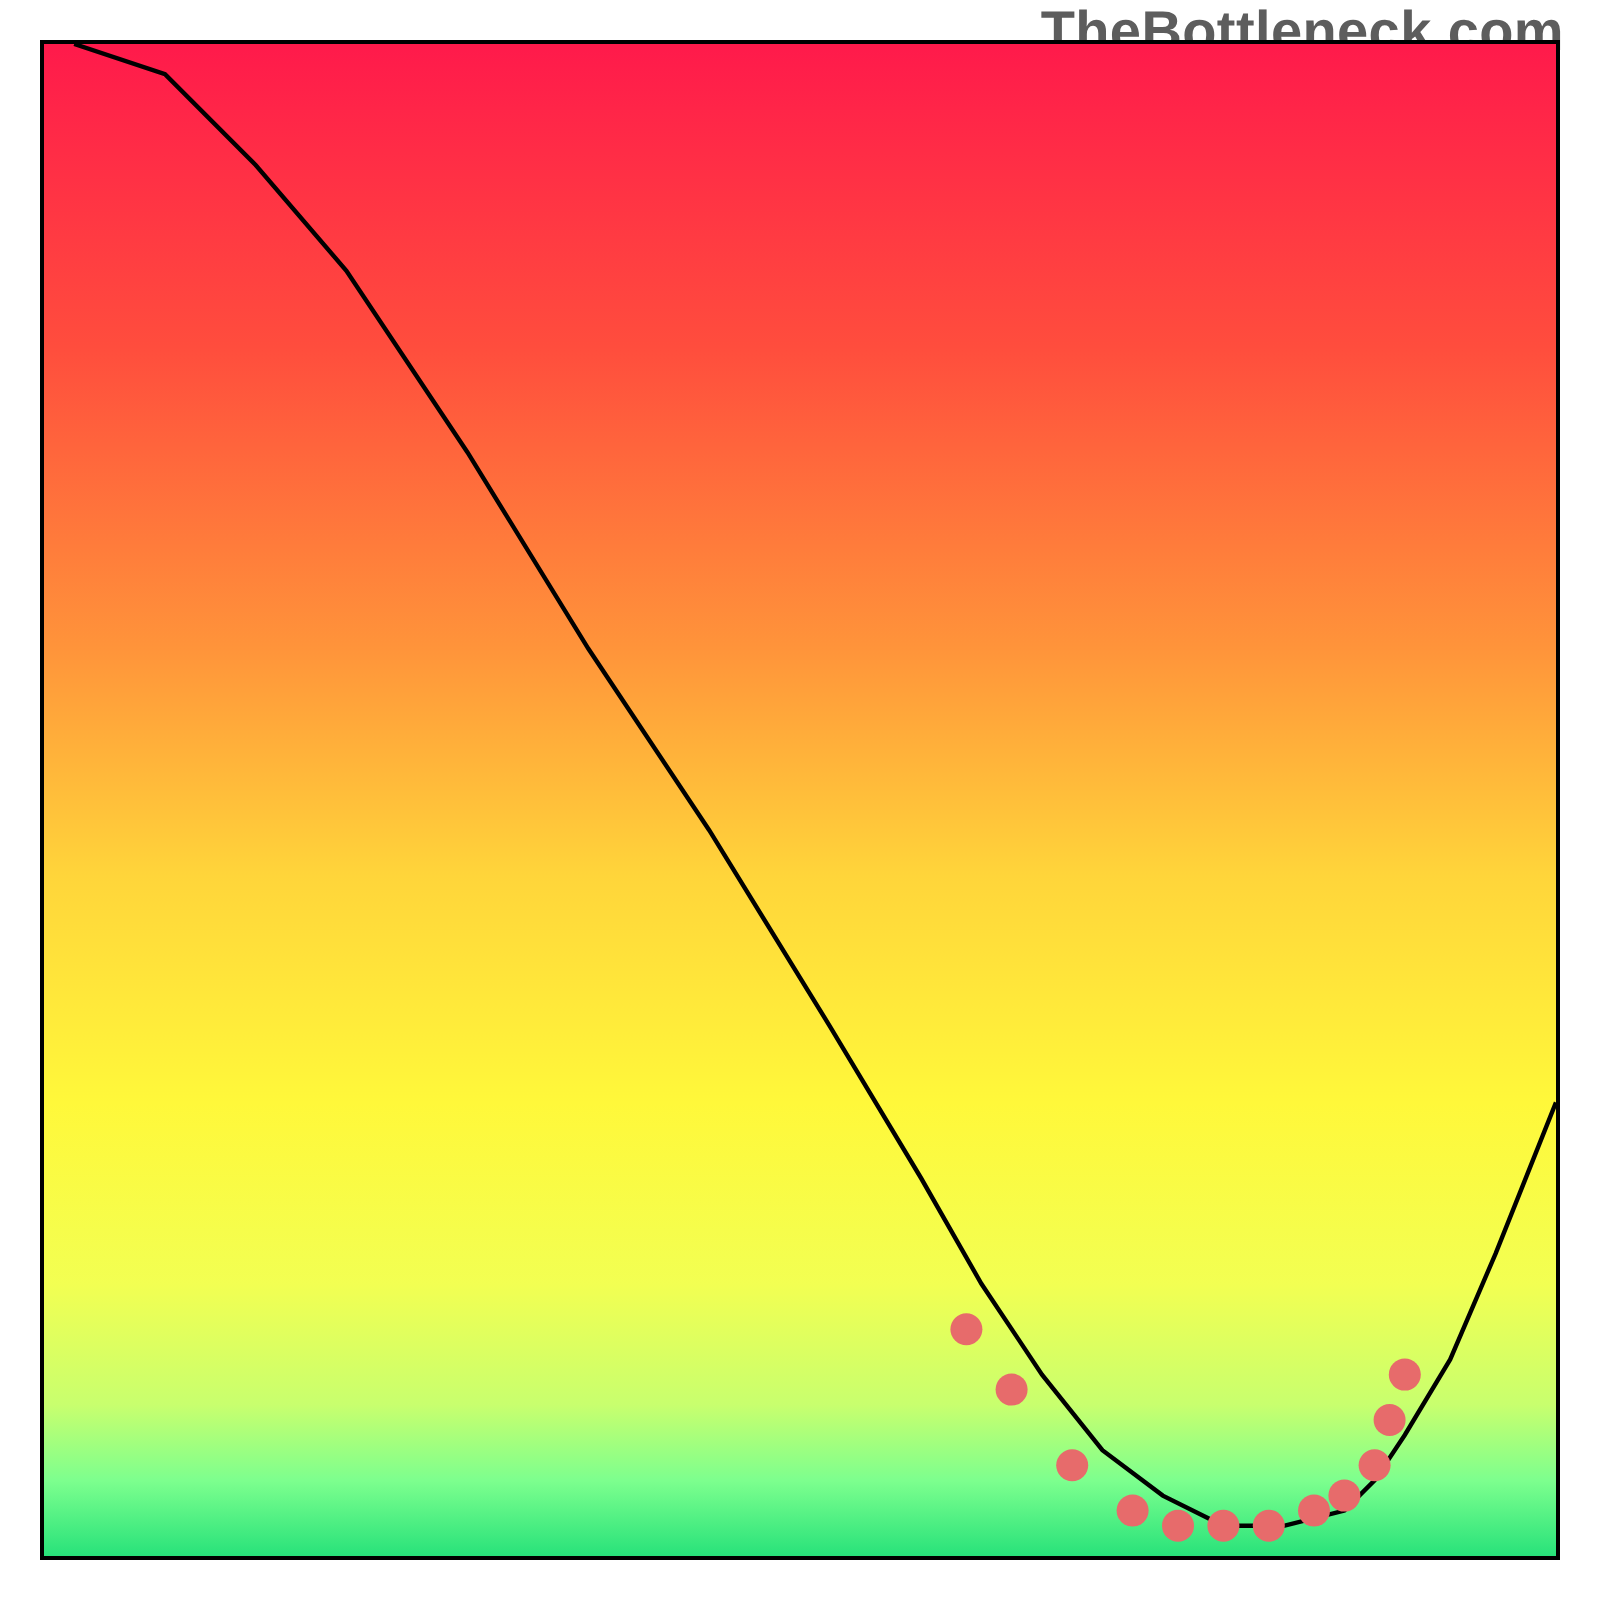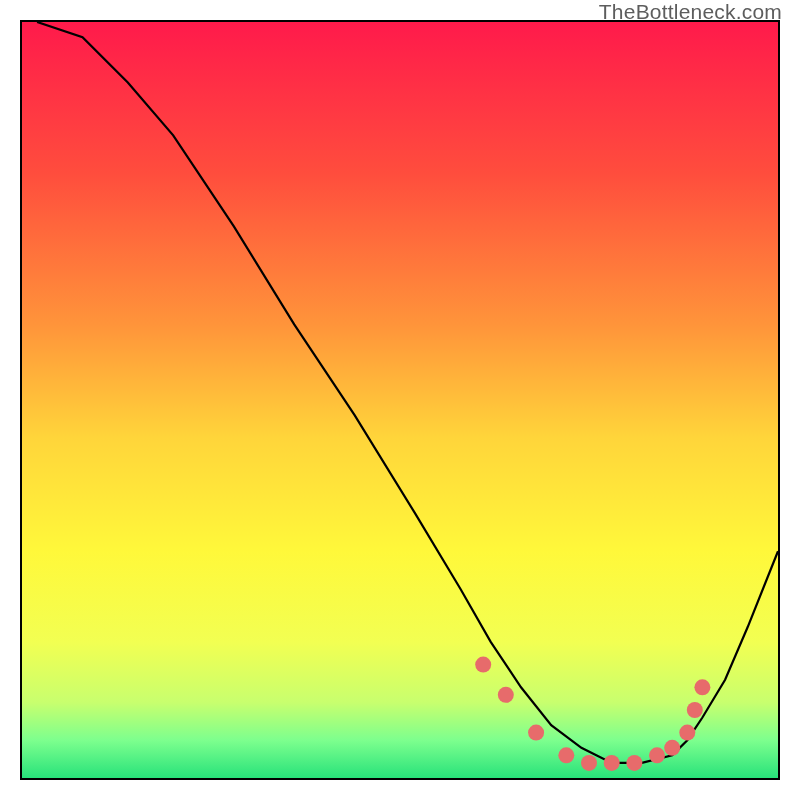--- a/index.html
+++ b/index.html
@@ -37,22 +37,22 @@
     position: absolute;
     left: 0;
     top: 0;
     width: 100%;
     height: 100%;
   }
   .watermark {
     position: absolute;
     right: 18px;
     top: 0px;
-    font-size: 21px;
-    font-weight: 400;
+    font-size: 28px;
+    font-weight: 700;
     color: #5d5d5d;
     letter-spacing: 0.2px;
   }
 </style>
 </head>
 <body>
 
 <div class="chart-wrap">
 
   <div class="watermark">TheBottleneck.com</div>

